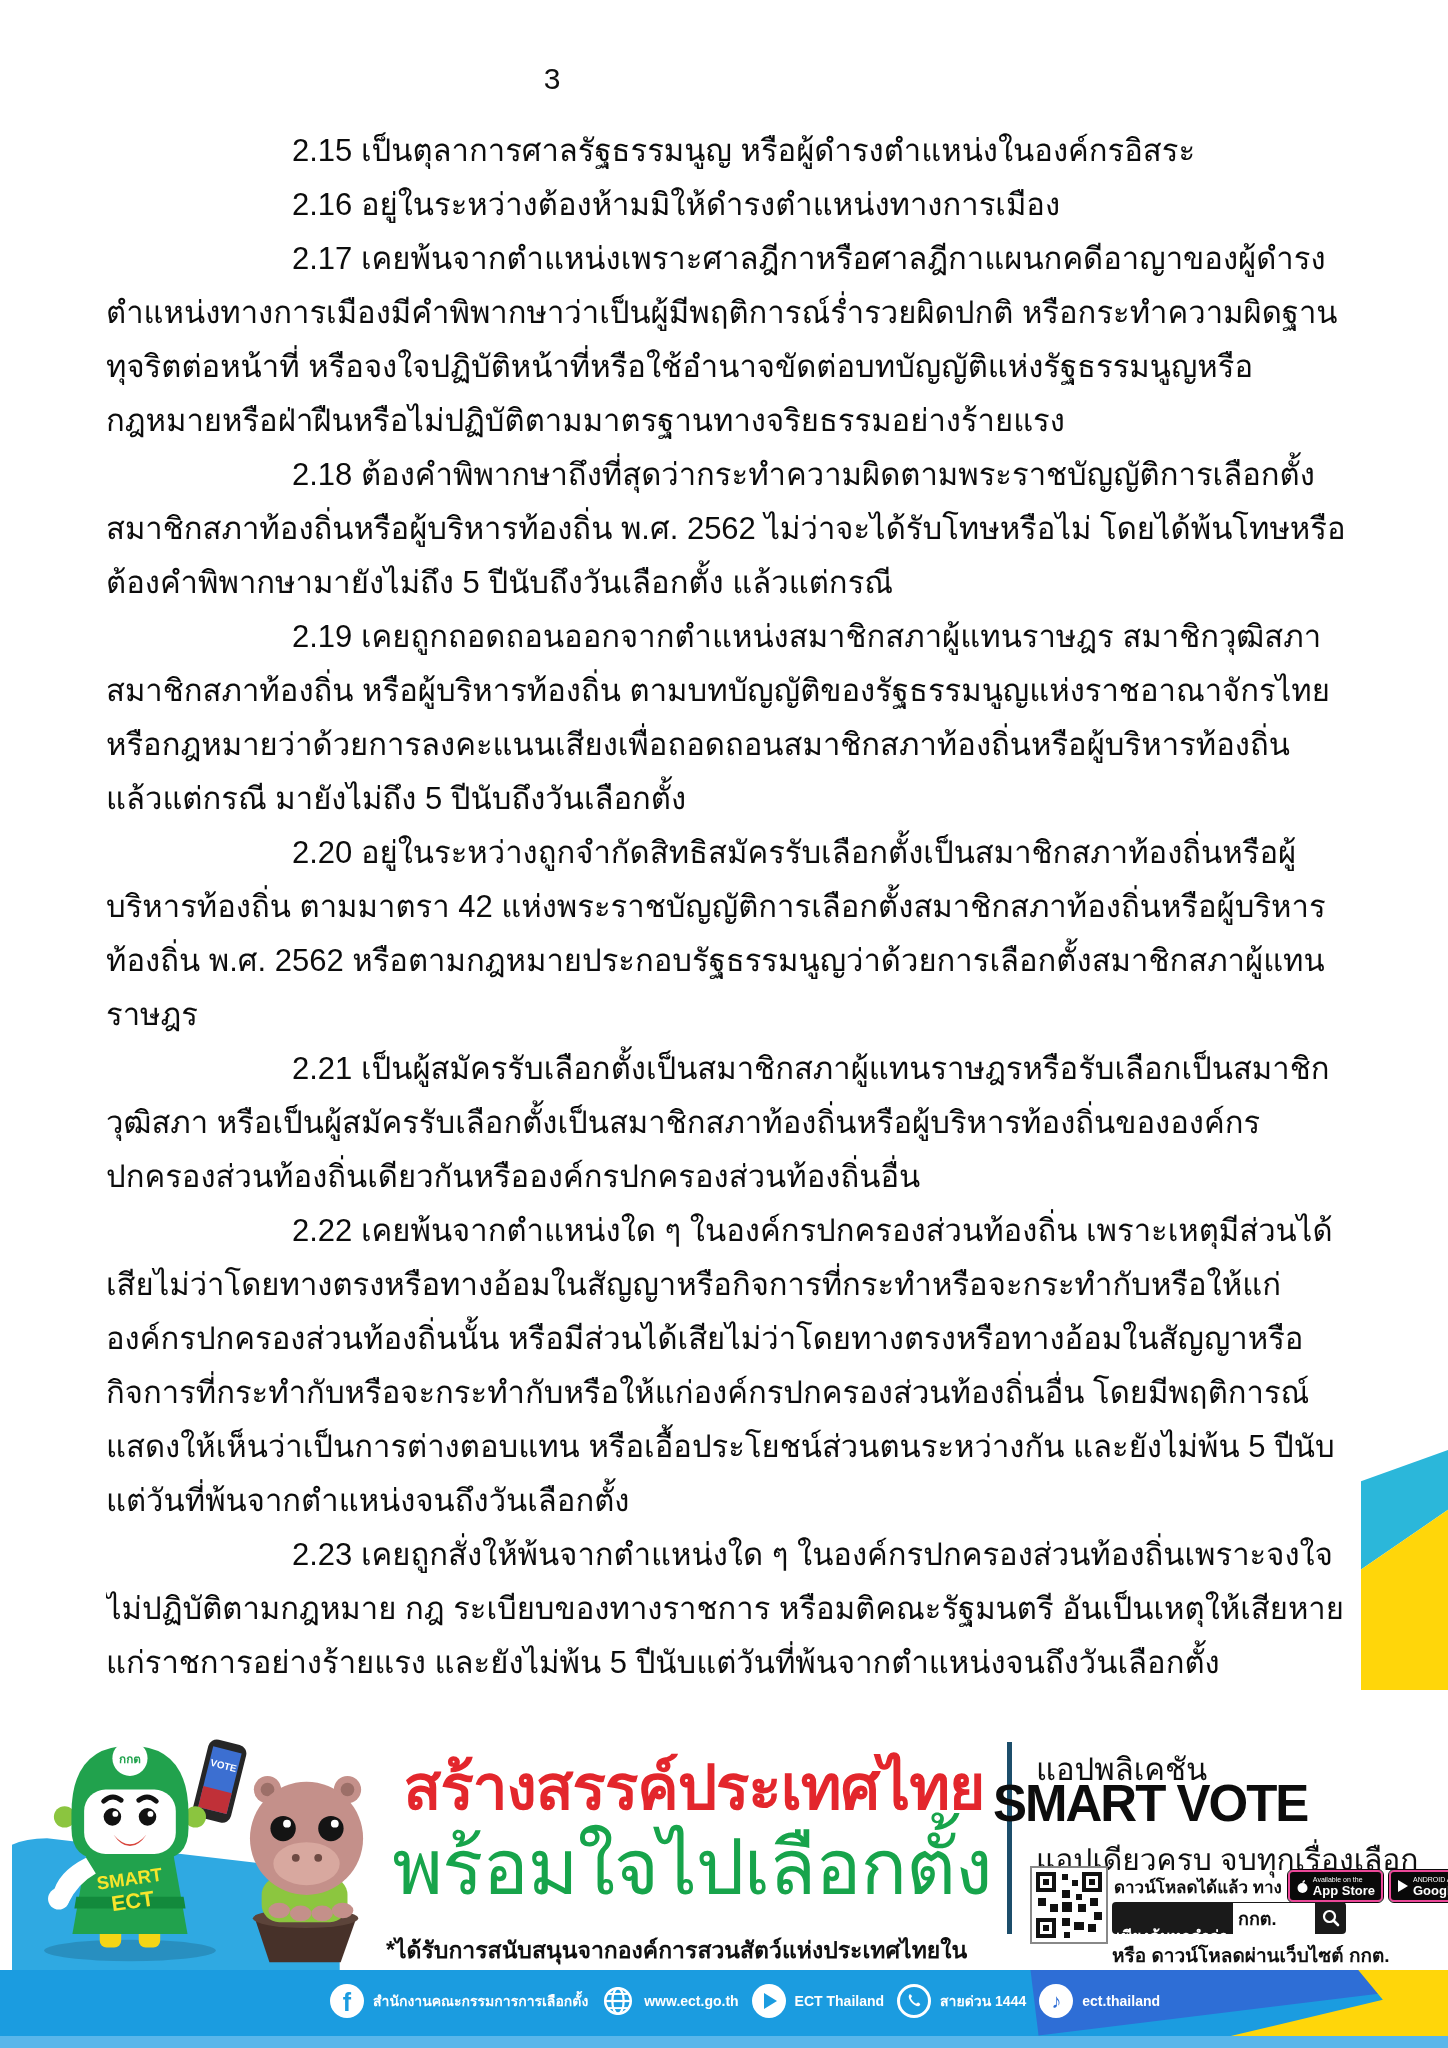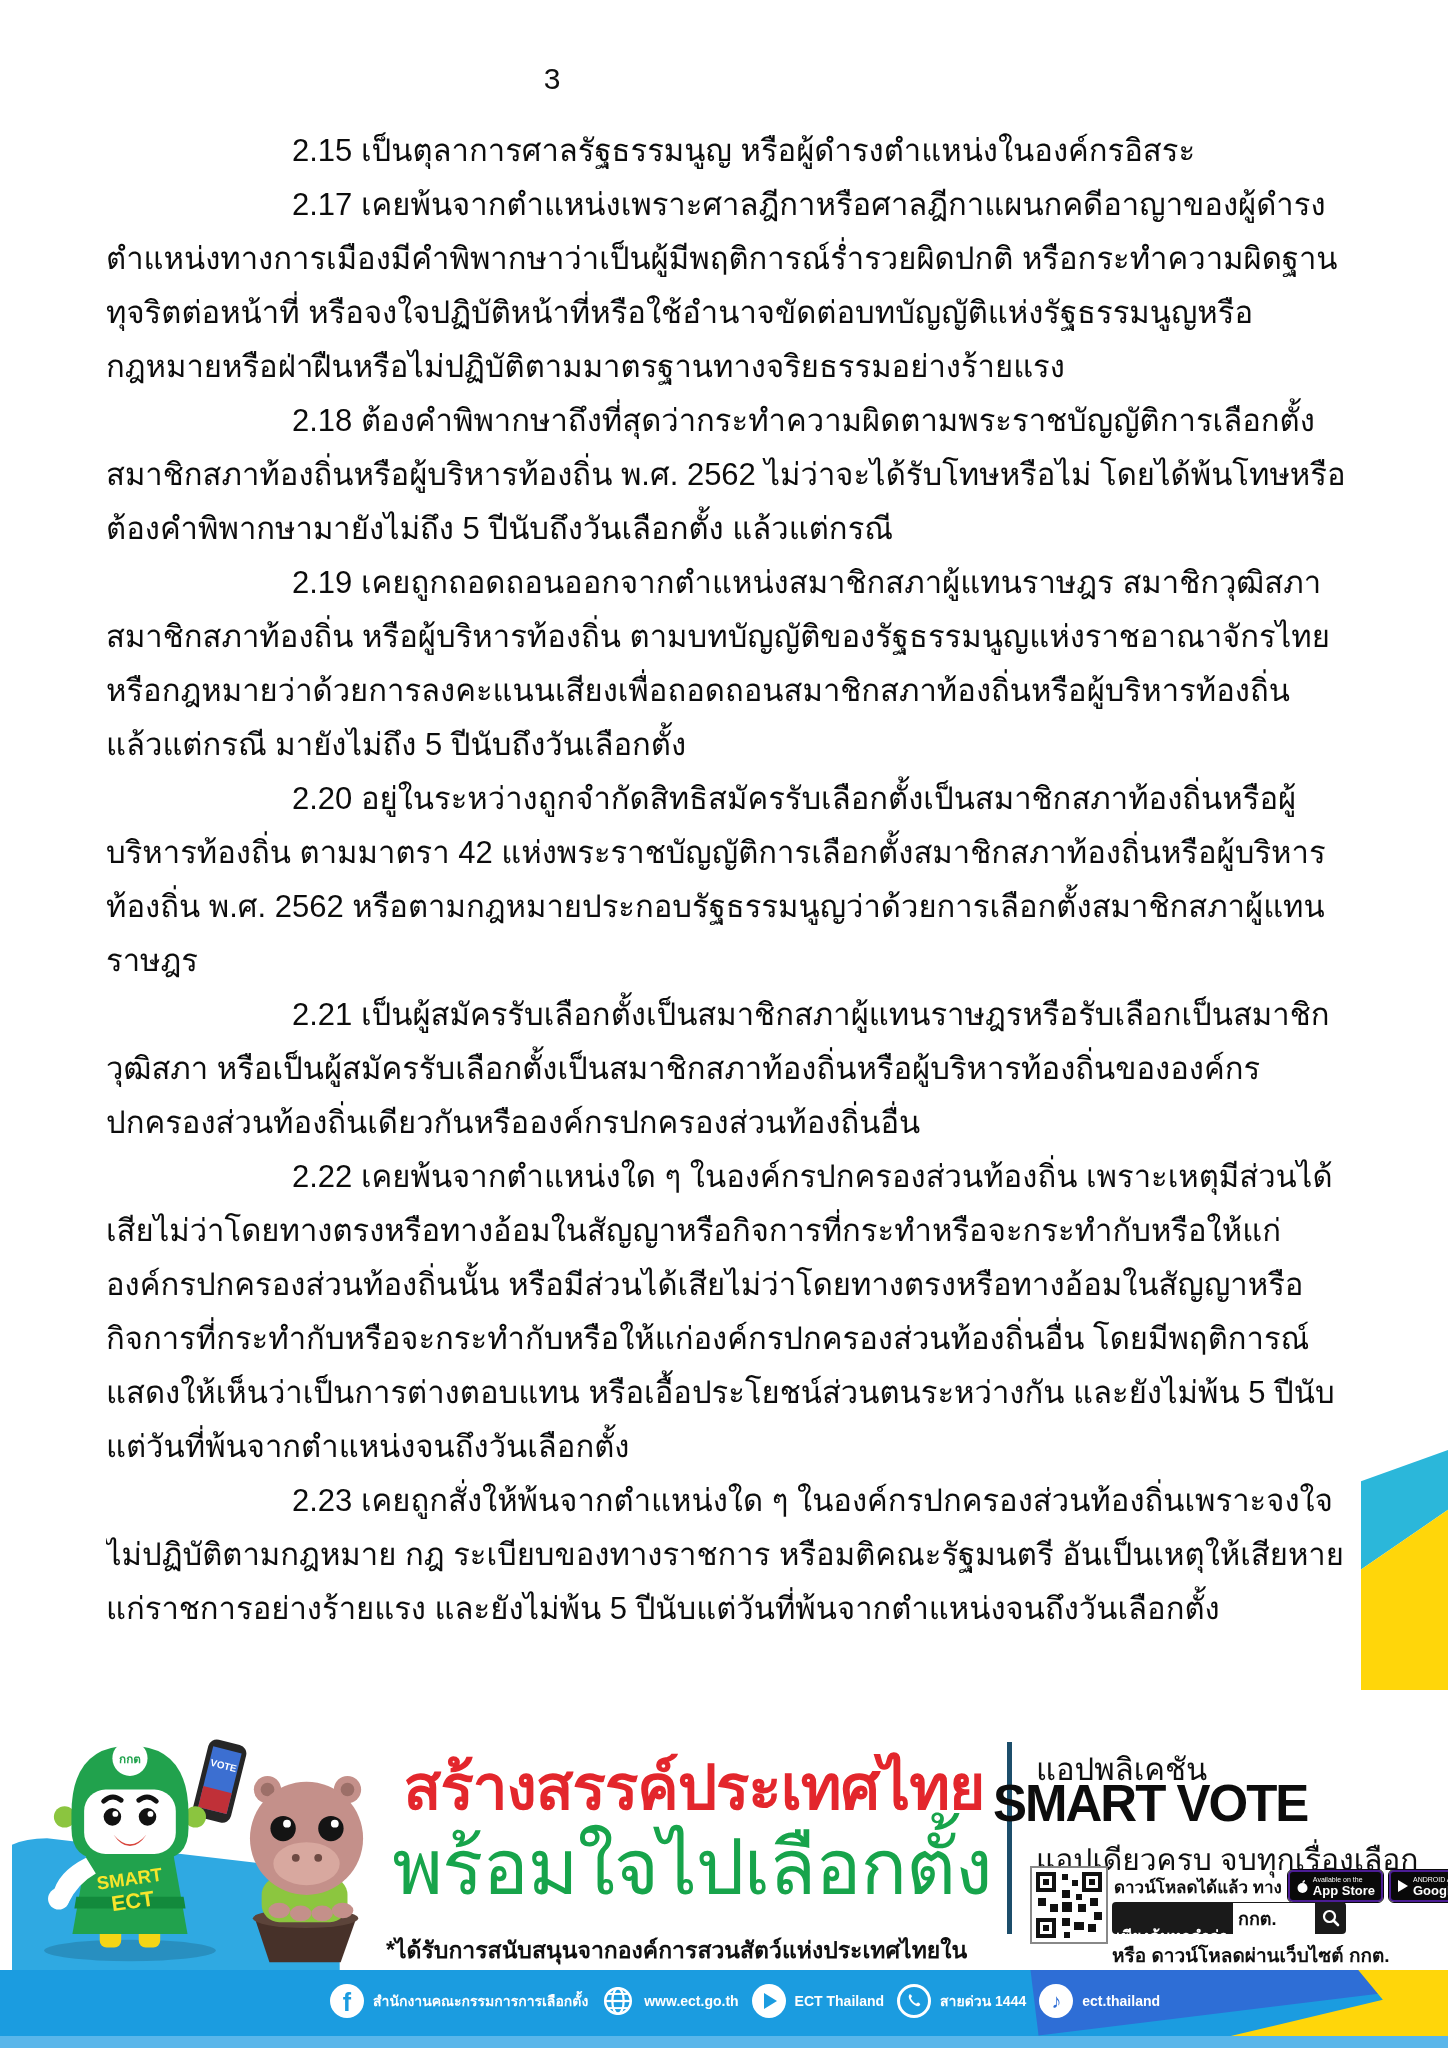--- a/index.html
+++ b/index.html
@@ -28,21 +28,21 @@
   .divider{position:absolute;left:1007px;top:52px;width:5px;height:192px;background:#1C4E6B;}
   .app-label{position:absolute;left:1036px;top:54px;font-size:31px;color:#101010;}
   .app-name{position:absolute;left:993px;top:84px;font-size:51px;font-weight:900;
         letter-spacing:-2px;color:#0d0d0d;}
   .app-tagline{position:absolute;left:1036px;top:146px;font-size:30px;color:#101010;}
   .qr{position:absolute;left:1030px;top:176px;width:74px;height:74px;background:#fff;
         border:2px solid #888;}
   .dl-row{position:absolute;left:1114px;top:180px;display:flex;align-items:center;gap:6px;}
   .dl-label{font-size:17px;font-weight:700;color:#101010;white-space:nowrap;}
   .badge{display:flex;align-items:center;gap:4px;background:#090909;color:#fff;
-        border:2px solid #4c1d95;outline:1px solid #090909;border-radius:5px;
+        border:2px solid #ec4899;outline:1px solid #090909;border-radius:5px;
         padding:2px 6px;height:24px;}
   .badge small{display:block;font-size:7px;line-height:8px;}
   .badge b{display:block;font-size:13px;line-height:13px;white-space:nowrap;}
   .search-row{position:absolute;left:1112px;top:212px;width:226px;height:32px;
         background:#1a1a1a;border-radius:4px;display:flex;align-items:center;
         padding:0 4px;gap:5px;}
   .search-label{color:#fff;font-size:16px;font-weight:700;white-space:nowrap;margin-top:36px;}
   .search-input{flex:1;height:31px;background:#fff;color:#0d0d0d;font-size:18px;
         font-weight:700;display:flex;align-items:center;padding:0 5px;}
   .mag{width:22px;height:22px;display:flex;align-items:center;justify-content:center;}
@@ -71,20 +71,21 @@
 </style>
 </head>
 <body>
 
 <div class="page">
 
   <div class="page-number">3</div>
 
   <div class="body-text">
     <p>2.15 เป็นตุลาการศาลรัฐธรรมนูญ หรือผู้ดำรงตำแหน่งในองค์กรอิสระ</p>
+    <p>2.16 อยู่ในระหว่างต้องห้ามมิให้ดำรงตำแหน่งทางการเมือง</p>
     <p>2.17 เคยพ้นจากตำแหน่งเพราะศาลฎีกาหรือศาลฎีกาแผนกคดีอาญาของผู้ดำรงตำแหน่งทางการเมืองมีคำพิพากษาว่าเป็นผู้มีพฤติการณ์ร่ำรวยผิดปกติ หรือกระทำความผิดฐานทุจริตต่อหน้าที่ หรือจงใจปฏิบัติหน้าที่หรือใช้อำนาจขัดต่อบทบัญญัติแห่งรัฐธรรมนูญหรือกฎหมายหรือฝ่าฝืนหรือไม่ปฏิบัติตามมาตรฐานทางจริยธรรมอย่างร้ายแรง</p>
     <p>2.18 ต้องคำพิพากษาถึงที่สุดว่ากระทำความผิดตามพระราชบัญญัติการเลือกตั้งสมาชิกสภาท้องถิ่นหรือผู้บริหารท้องถิ่น พ.ศ. 2562 ไม่ว่าจะได้รับโทษหรือไม่ โดยได้พ้นโทษหรือต้องคำพิพากษามายังไม่ถึง 5 ปีนับถึงวันเลือกตั้ง แล้วแต่กรณี</p>
     <p>2.19 เคยถูกถอดถอนออกจากตำแหน่งสมาชิกสภาผู้แทนราษฎร สมาชิกวุฒิสภาสมาชิกสภาท้องถิ่น หรือผู้บริหารท้องถิ่น ตามบทบัญญัติของรัฐธรรมนูญแห่งราชอาณาจักรไทยหรือกฎหมายว่าด้วยการลงคะแนนเสียงเพื่อถอดถอนสมาชิกสภาท้องถิ่นหรือผู้บริหารท้องถิ่นแล้วแต่กรณี มายังไม่ถึง 5 ปีนับถึงวันเลือกตั้ง</p>
     <p>2.20 อยู่ในระหว่างถูกจำกัดสิทธิสมัครรับเลือกตั้งเป็นสมาชิกสภาท้องถิ่นหรือผู้บริหารท้องถิ่น ตามมาตรา 42 แห่งพระราชบัญญัติการเลือกตั้งสมาชิกสภาท้องถิ่นหรือผู้บริหารท้องถิ่น พ.ศ. 2562 หรือตามกฎหมายประกอบรัฐธรรมนูญว่าด้วยการเลือกตั้งสมาชิกสภาผู้แทนราษฎร</p>
     <p>2.21 เป็นผู้สมัครรับเลือกตั้งเป็นสมาชิกสภาผู้แทนราษฎรหรือรับเลือกเป็นสมาชิกวุฒิสภา หรือเป็นผู้สมัครรับเลือกตั้งเป็นสมาชิกสภาท้องถิ่นหรือผู้บริหารท้องถิ่นขององค์กรปกครองส่วนท้องถิ่นเดียวกันหรือองค์กรปกครองส่วนท้องถิ่นอื่น</p>
     <p>2.22 เคยพ้นจากตำแหน่งใด ๆ ในองค์กรปกครองส่วนท้องถิ่น เพราะเหตุมีส่วนได้เสียไม่ว่าโดยทางตรงหรือทางอ้อมในสัญญาหรือกิจการที่กระทำหรือจะกระทำกับหรือให้แก่องค์กรปกครองส่วนท้องถิ่นนั้น หรือมีส่วนได้เสียไม่ว่าโดยทางตรงหรือทางอ้อมในสัญญาหรือกิจการที่กระทำกับหรือจะกระทำกับหรือให้แก่องค์กรปกครองส่วนท้องถิ่นอื่น โดยมีพฤติการณ์แสดงให้เห็นว่าเป็นการต่างตอบแทน หรือเอื้อประโยชน์ส่วนตนระหว่างกัน และยังไม่พ้น 5 ปีนับแต่วันที่พ้นจากตำแหน่งจนถึงวันเลือกตั้ง</p>
     <p>2.23 เคยถูกสั่งให้พ้นจากตำแหน่งใด ๆ ในองค์กรปกครองส่วนท้องถิ่นเพราะจงใจไม่ปฏิบัติตามกฎหมาย กฎ ระเบียบของทางราชการ หรือมติคณะรัฐมนตรี อันเป็นเหตุให้เสียหายแก่ราชการอย่างร้ายแรง และยังไม่พ้น 5 ปีนับแต่วันที่พ้นจากตำแหน่งจนถึงวันเลือกตั้ง</p>
   </div>
 
   <div class="ribbon">

